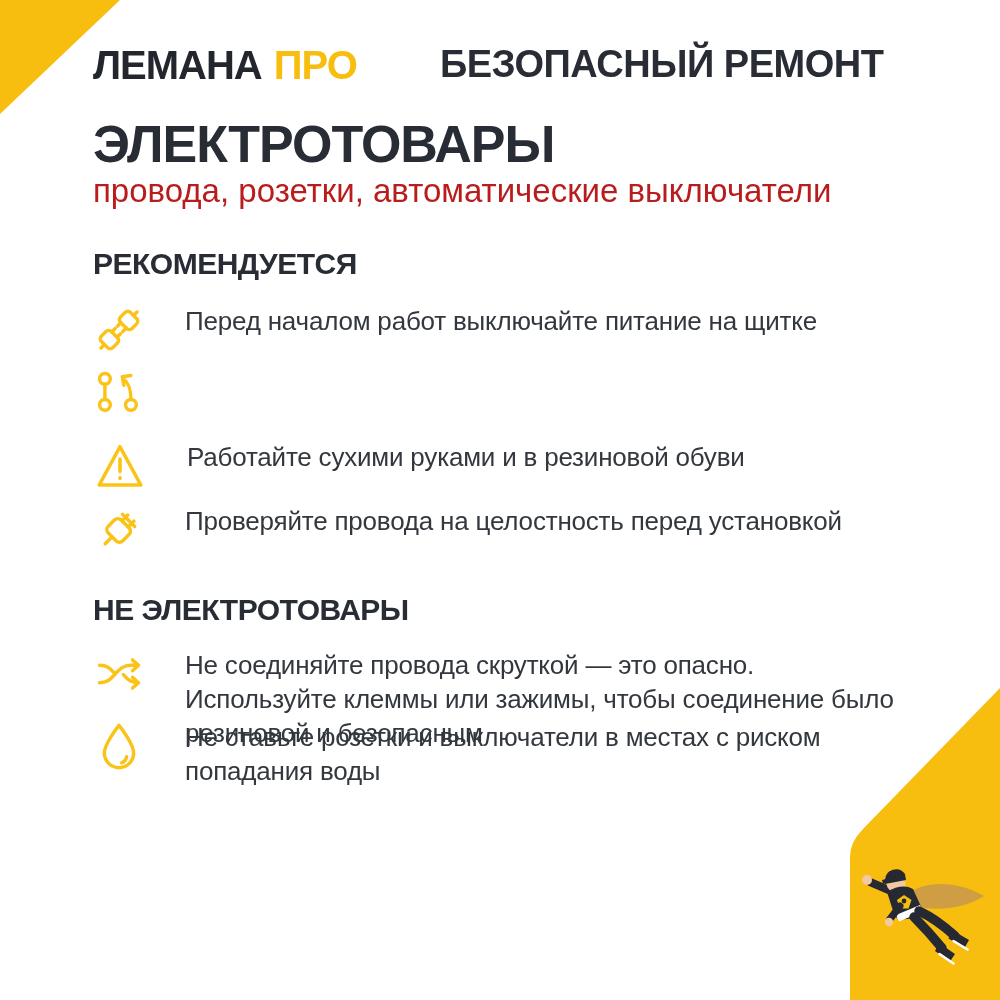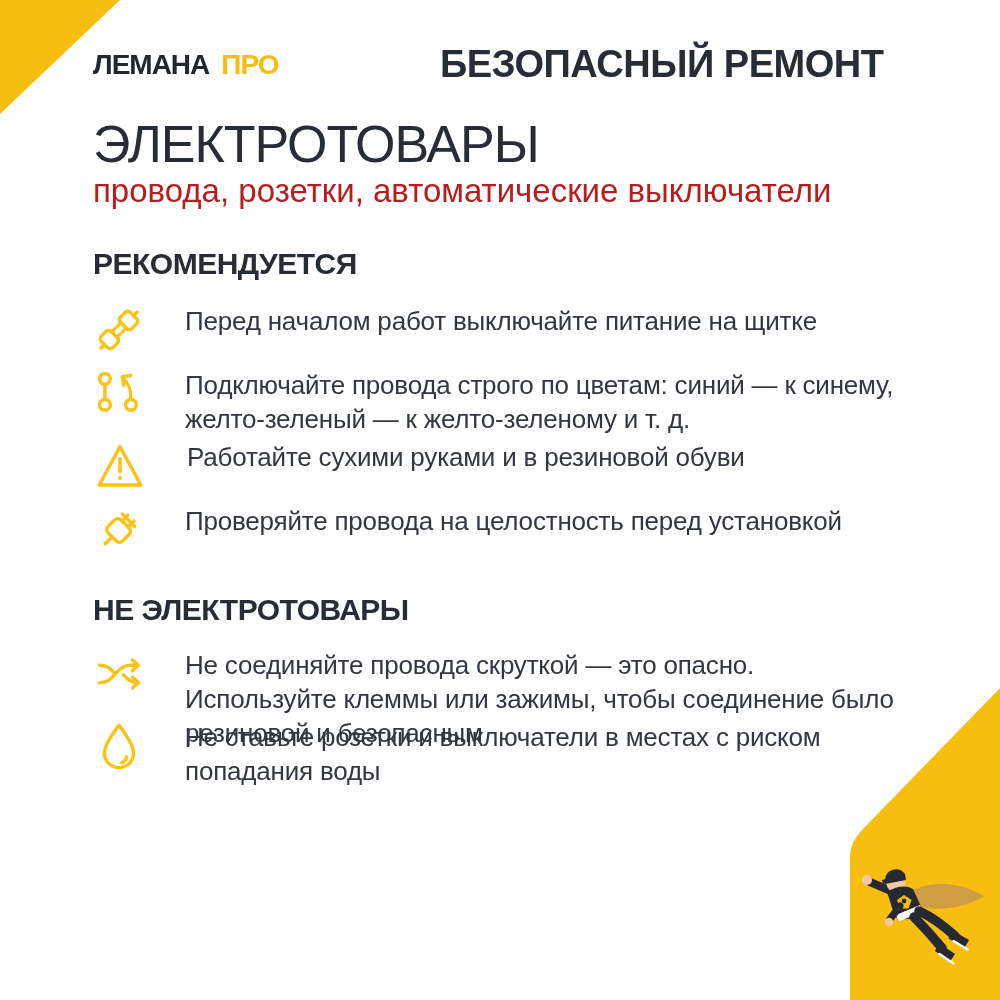--- a/index.html
+++ b/index.html
@@ -19,32 +19,32 @@
     width: 120px; height: 114px;
     background: #F8BE0F;
     clip-path: polygon(0 0, 100% 0, 0 100%);
   }
   .corner-bottom-right {
     position: absolute; right: 0; bottom: 0;
   }
 
   
   .brand-row { position: absolute; left: 93px; top: 42px; display: flex; align-items: baseline; }
-  .logo { font-size: 28px; font-weight: 900; letter-spacing: -1px; line-height: 46px; white-space: nowrap; }
+  .logo { font-size: 40px; font-weight: 900; letter-spacing: -1px; line-height: 46px; white-space: nowrap; }
   .logo .primary { color: #23262C; }
   .logo .accent  { color: #F8BE0F; margin-left: 12px; }
   .program-title {
     position: absolute; left: 440px; top: 40px;
     font-size: 38px; font-weight: 800; letter-spacing: -0.5px;
     color: #282C35; line-height: 48px; white-space: nowrap;
   }
 
   .page-title {
     position: absolute; left: 93px; top: 116px;
-    font-size: 52px; font-weight: 400; letter-spacing: -1px;
+    font-size: 52px; font-weight: 700; letter-spacing: -1px;
     color: #282C35; line-height: 56px; white-space: nowrap;
   }
   .page-subtitle {
     position: absolute; left: 93px; top: 176px;
     font-size: 33px; color: #b91c1c; line-height: 30px; white-space: nowrap;
   }
 
   .section-heading {
     position: absolute; left: 93px;
     font-size: 30px; font-weight: 700; letter-spacing: -0.5px;
@@ -116,22 +116,20 @@
         <g class="ico">
           <circle cx="11" cy="10" r="5"></circle>
           <line x1="11" y1="15" x2="11" y2="29"></line>
           <circle cx="11" cy="34" r="5"></circle>
           <circle cx="35" cy="34" r="5"></circle>
           <path d="M35 29 C35 19 33 14 28 10"></path>
           <path d="M26 7 L34 6 M26 7 L27.5 15" transform="translate(1,1)"></path>
         </g>
       </svg>
     </span>
-    <p>Подключайте провода строго по цветам: синий — к синему,
-желто-зеленый — к желто-зеленому и т. д.</p>
   </div>
 
   <div class="row" id="row-4">
     <span class="icon-cell">
       <svg width="52" height="52" viewBox="0 0 48 48">
         <g class="ico" transform="rotate(45 24 24)">
           <rect x="14.5" y="16" width="19" height="17" rx="4.5"></rect>
           <line x1="20" y1="16" x2="20" y2="8.5"></line>
           <line x1="28" y1="16" x2="28" y2="8.5"></line>
           <line x1="16" y1="11.5" x2="32" y2="11.5"></line>

